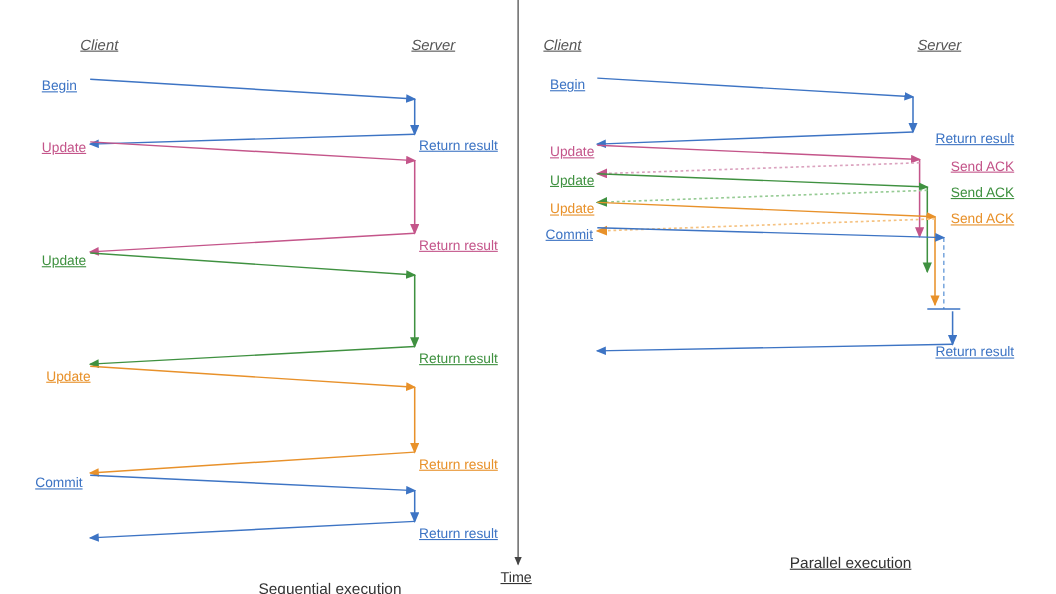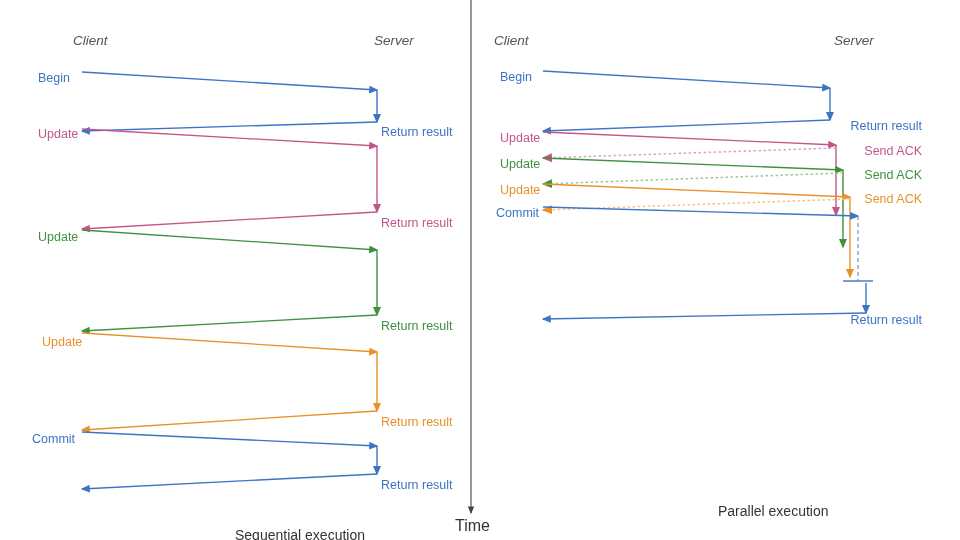--- a/index.html
+++ b/index.html
@@ -1,23 +1,23 @@
 <!DOCTYPE html>
 <html><head>
 <meta charset="utf-8">
 <style>
   html,body{margin:0;padding:0;background:#ffffff;}
   body{width:960px;height:540px;overflow:hidden;
        font-family:"Liberation Sans","DejaVu Sans",sans-serif;}
   #stage{position:relative;width:960px;height:540px;}
   svg#diagram{position:absolute;left:0;top:0;width:960px;height:540px;}
-  .lbl{position:absolute;white-space:nowrap;font-size:12.5px;line-height:1;}
+  .lbl{position:absolute;white-space:nowrap;font-size:12.5px;line-height:1;text-decoration:underline;}
   .hdr{font-style:italic;font-size:13.5px;color:#555555;}
   .cap{font-size:14px;color:#333333;}
-  .timelbl{font-size:16px;color:#333333;}
+  .timelbl{font-size:13px;color:#333333;}
   .r-align{transform:translateX(-100%);}
 </style>
 </head>
 <body>
 
 <div id="stage">
   <svg id="diagram" viewBox="0 0 960 540" xmlns="http://www.w3.org/2000/svg">
       <defs>
         <marker id="ah-blue-r" markerWidth="7" markerHeight="7" refX="6" refY="3" orient="auto" markerUnits="strokeWidth">
           <path d="M0,0 L7,3 L0,6 Z" fill="#3d74c4"></path>

